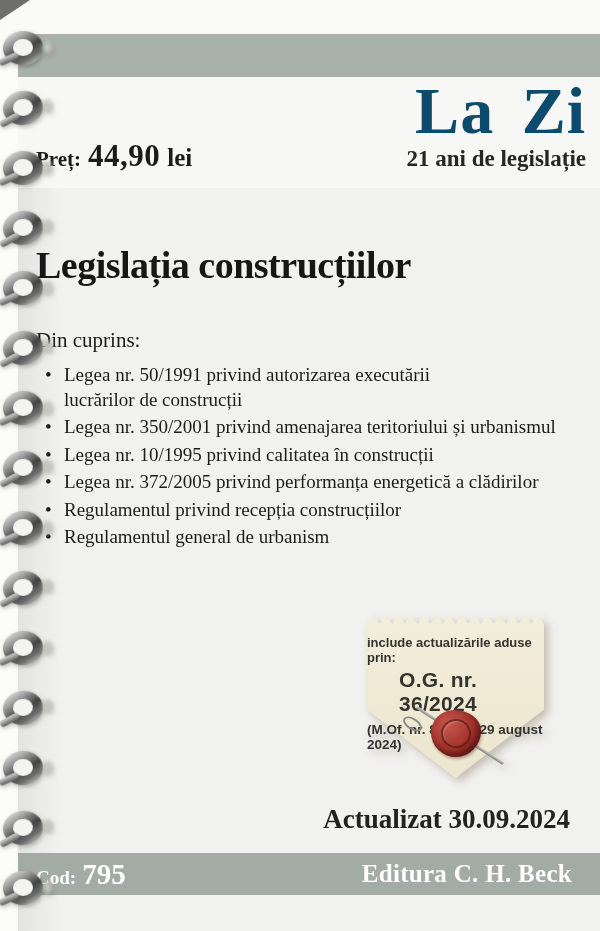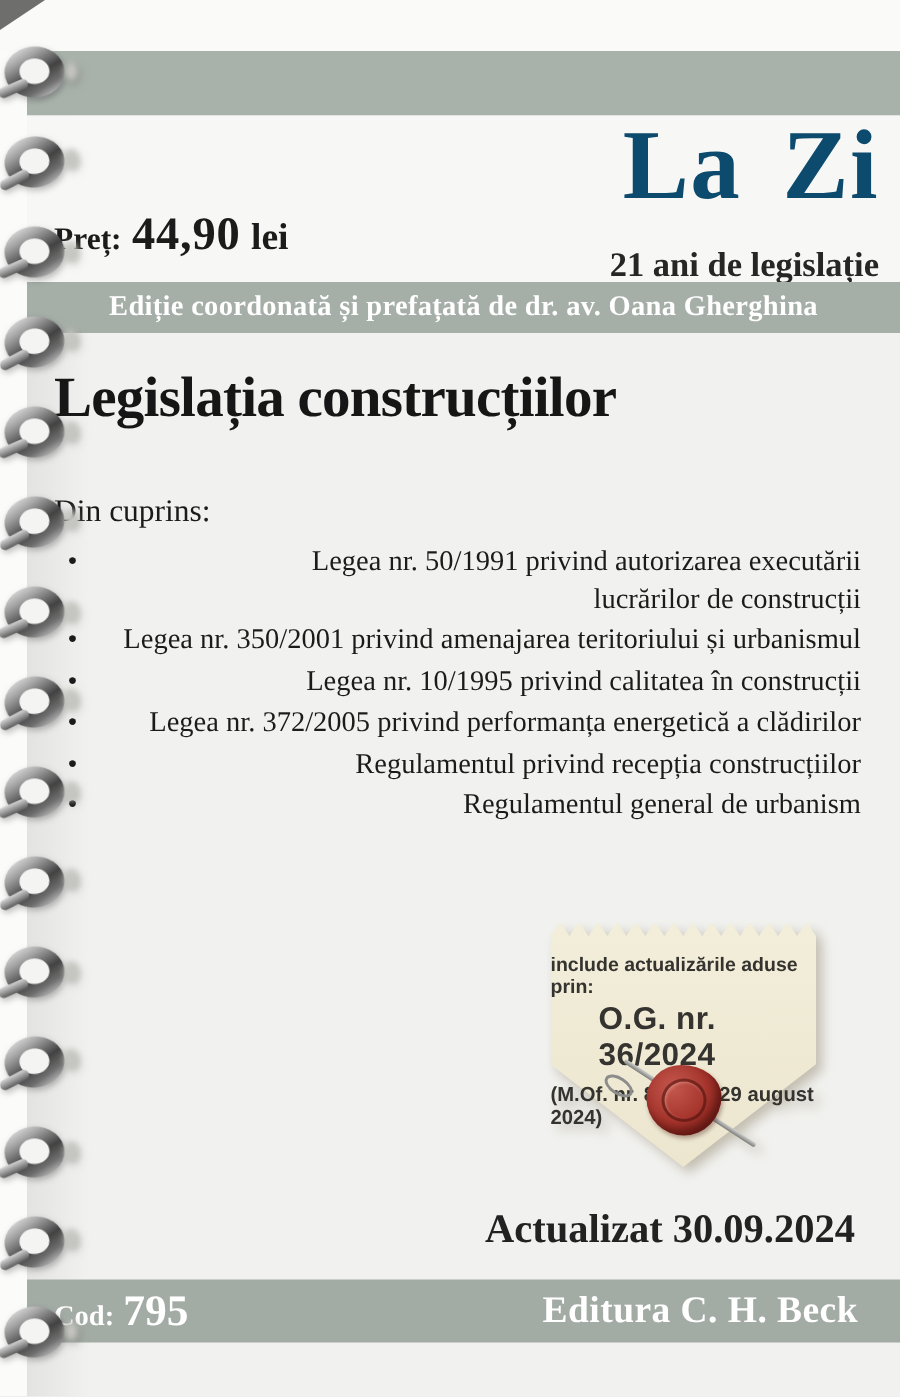--- a/index.html
+++ b/index.html
@@ -21,32 +21,32 @@
 
   
   .price{position:absolute;left:36px;top:138px;display:flex;align-items:baseline;gap:7px;font-weight:bold;}
   .price .lbl{font-size:21px;}
   .price .val{font-size:31px;letter-spacing:.5px;}
   .price .unit{font-size:25px;}
 
   
   .brand{position:absolute;right:14px;top:78px;text-align:right;line-height:1;}
   .brand .name{font-size:66px;font-weight:bold;word-spacing:10px;letter-spacing:1px;color:#0c4a6e;}
-  .brand .tagline{font-size:23px;font-weight:bold;margin-top:21px;color:#262624;}
+  .brand .tagline{font-size:23px;font-weight:bold;margin-top:3px;color:#262624;}
 
   
   .banner{position:absolute;left:18px;right:0;top:188px;height:34px;background:#a6aea8;
     color:var(--banner_text,#fff);font-weight:bold;font-size:19px;text-align:center;line-height:34px;letter-spacing:.2px;}
 
   
   .title{position:absolute;left:36px;top:243px;font-size:38px;font-weight:bold;letter-spacing:-.5px;color:#161616;}
 
   
   .toc-heading{position:absolute;left:36px;top:328px;font-size:21px;}
-  .toc{position:absolute;left:36px;top:363px;right:26px;margin:0;padding:0;list-style:none;text-align:right;}
+  .toc{position:absolute;left:36px;top:363px;right:26px;margin:0;padding:0;list-style:none;}
   .toc-item{position:relative;padding-left:28px;font-size:19px;line-height:24.5px;margin-bottom:3px;}
   .toc-item::before{content:"•";position:absolute;left:9px;top:0;font-size:19px;}
   .toc-text{white-space:pre-line;}
 
   
   .badge{position:absolute;left:367px;top:615px;width:177px;height:163px;
     filter:drop-shadow(4px 4px 4px rgba(110,95,60,.35));}
   .badge-paper{position:absolute;inset:0;background:linear-gradient(180deg,#f3eeda,#ece6cf);
     clip-path:polygon(0 5.5%,3.57% 0,7.14% 5.5%,10.71% 0,14.29% 5.5%,17.86% 0,21.43% 5.5%,25% 0,
       28.57% 5.5%,32.14% 0,35.71% 5.5%,39.29% 0,42.86% 5.5%,46.43% 0,50% 5.5%,53.57% 0,
@@ -105,21 +105,20 @@
     <span class="lbl">Preț:</span>
     <span class="val">44,90</span>
     <span class="unit">lei</span>
   </div>
 
   <div class="brand">
     <div class="name">La Zi</div>
     <div class="tagline">21 ani de legislație</div>
   </div>
 
-  <div class="banner">Ediție coordonată și prefațată de dr. av. Oana Gherghina</div>
 
   <div class="title">Legislația construcțiilor</div>
 
   <div class="toc-heading">Din cuprins:</div>
   <ul class="toc">
       <li class="toc-item"><span class="toc-text">Legea nr. 50/1991 privind autorizarea executării
 lucrărilor de construcții</span></li>
       <li class="toc-item"><span class="toc-text">Legea nr. 350/2001 privind amenajarea teritoriului și urbanismul</span></li>
       <li class="toc-item"><span class="toc-text">Legea nr. 10/1995 privind calitatea în construcții</span></li>
       <li class="toc-item"><span class="toc-text">Legea nr. 372/2005 privind performanța energetică a clădirilor</span></li>

